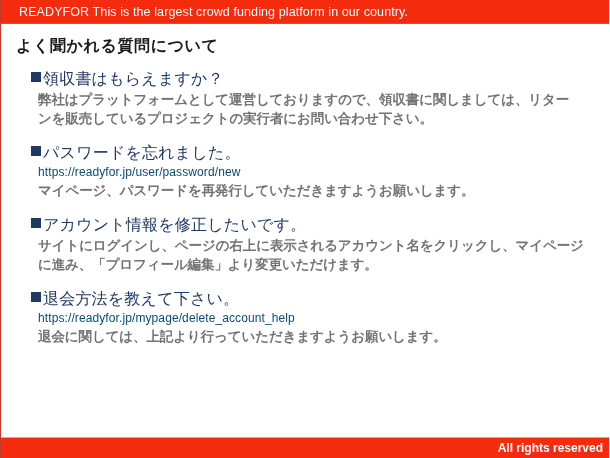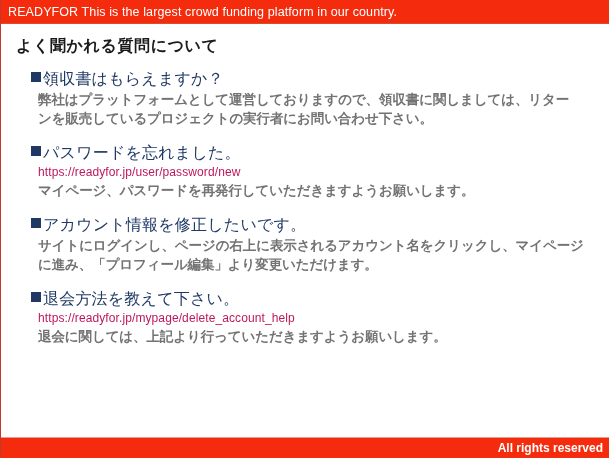--- a/index.html
+++ b/index.html
@@ -34,21 +34,21 @@
     border-bottom: 1px solid #d6502f;
     box-sizing: border-box;
     display: flex;
     align-items: center;
   }
   .header-text {
     color: #ffffff;
     font-size: 12.5px;
     font-weight: 400;
     letter-spacing: 0.1px;
-    padding-left: 7px;
+    padding-left: 18px;
     white-space: nowrap;
   }
 
   
   .body-area {
     position: absolute;
     left: 0;
     top: 24px;
     width: 610px;
     height: 413px;
@@ -106,21 +106,21 @@
     color: #737373;
     font-size: 13.5px;
     font-weight: 700;
     line-height: 1.42;
     letter-spacing: -0.1px;
     margin-left: 37px;
     padding-right: 16px;
   }
 
   .answer-url {
-    color: #be185d;
+    color: #0c4a6e;
     font-size: 12px;
     font-weight: 400;
     line-height: 1.45;
     letter-spacing: 0.1px;
     margin-left: 37px;
   }
 
   
   .footer-bar {
     position: absolute;

